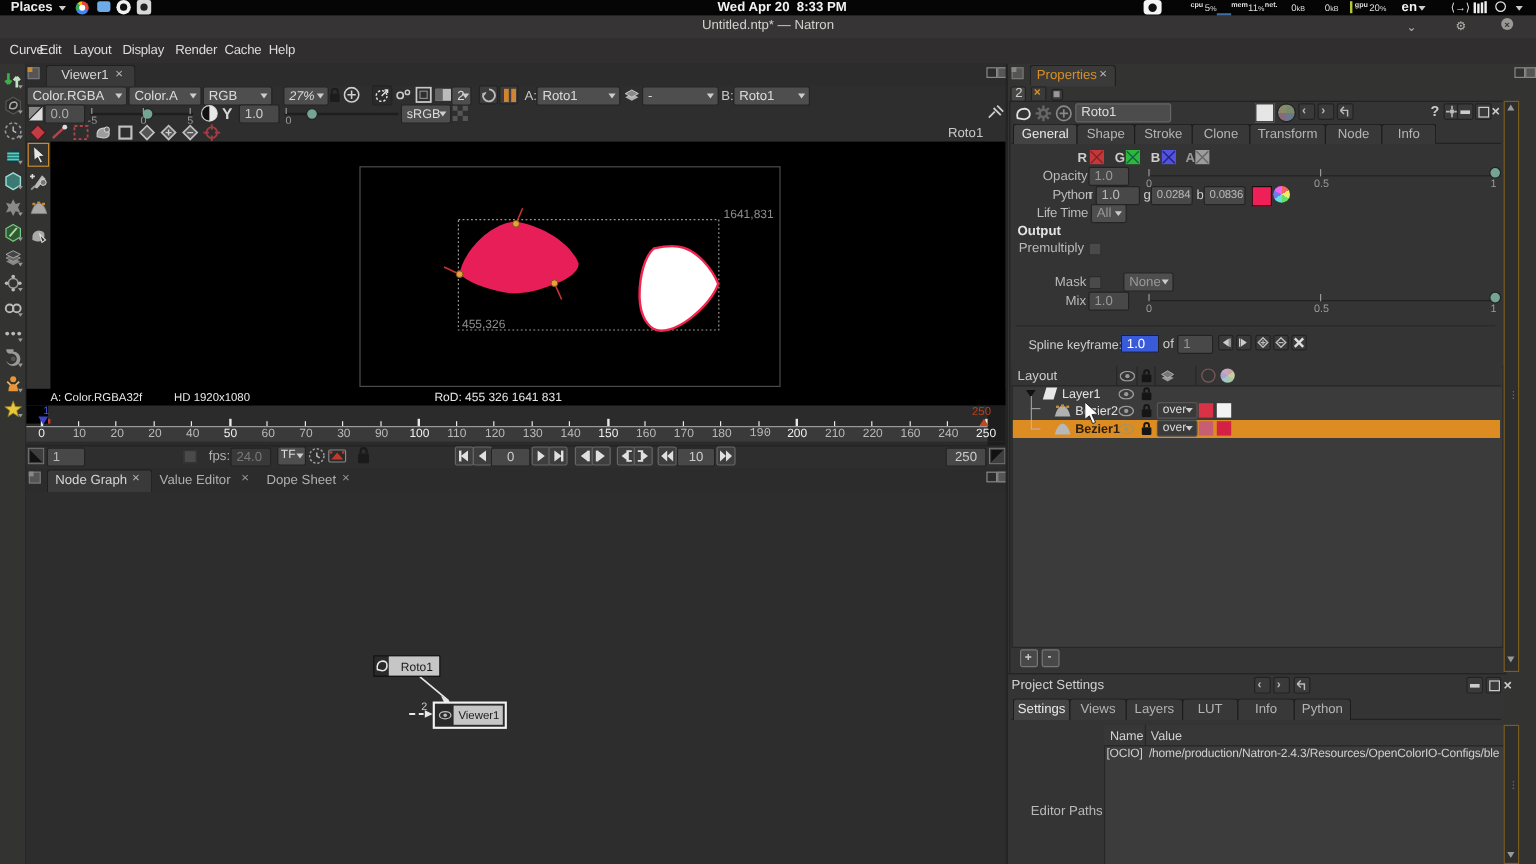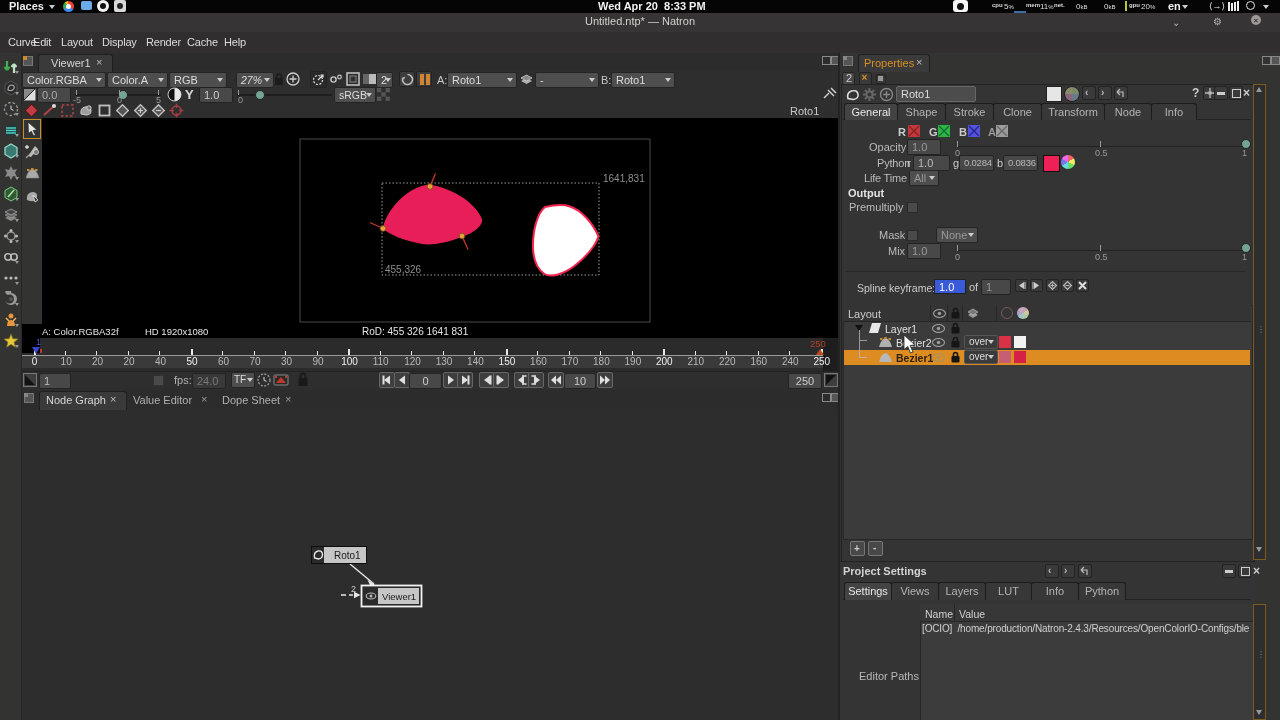--- a/index.html
+++ b/index.html
@@ -441,21 +441,21 @@
     <div class="a" style="left:467.12px;top:356px;color:#b9b9b9;font-size:10px;">140</div>
     <div class="a" style="left:505.70000000000005px;top:349px;width:2px;height:6px;background:#e8e8e8;"></div>
     <div class="a" style="left:498.6px;top:356px;color:#f0f0f0;font-size:10px;">150</div>
     <div class="a" style="left:537.1800000000001px;top:351px;width:1px;height:4px;background:#e8e8e8;"></div>
     <div class="a" style="left:530.08px;top:356px;color:#b9b9b9;font-size:10px;">160</div>
     <div class="a" style="left:568.66px;top:351px;width:1px;height:4px;background:#e8e8e8;"></div>
     <div class="a" style="left:561.56px;top:356px;color:#b9b9b9;font-size:10px;">170</div>
     <div class="a" style="left:600.14px;top:351px;width:1px;height:4px;background:#e8e8e8;"></div>
     <div class="a" style="left:593.04px;top:356px;color:#b9b9b9;font-size:10px;">180</div>
     <div class="a" style="left:631.62px;top:351px;width:1px;height:4px;background:#e8e8e8;"></div>
-    <div class="a" style="left:624.52px;top:356px;color:#b9b9b9;font-size:10px;">190</div>
+    <div class="a" style="left:624.52px;top:356px;color:#b9b9b9;font-size:10px;font-family:Liberation Mono, monospace;">190</div>
     <div class="a" style="left:663.1px;top:349px;width:2px;height:6px;background:#e8e8e8;"></div>
     <div class="a" style="left:656px;top:356px;color:#f0f0f0;font-size:10px;">200</div>
     <div class="a" style="left:694.58px;top:351px;width:1px;height:4px;background:#e8e8e8;"></div>
     <div class="a" style="left:687.48px;top:356px;color:#b9b9b9;font-size:10px;">210</div>
     <div class="a" style="left:726.0600000000001px;top:351px;width:1px;height:4px;background:#e8e8e8;"></div>
     <div class="a" style="left:718.96px;top:356px;color:#b9b9b9;font-size:10px;">220</div>
     <div class="a" style="left:757.5400000000001px;top:351px;width:1px;height:4px;background:#e8e8e8;"></div>
     <div class="a" style="left:750.44px;top:356px;color:#b9b9b9;font-size:10px;">160</div>
     <div class="a" style="left:789.02px;top:351px;width:1px;height:4px;background:#e8e8e8;"></div>
     <div class="a" style="left:781.92px;top:356px;color:#b9b9b9;font-size:10px;">240</div>
@@ -904,21 +904,21 @@
       <path d="M1 1 L12 11 L7 11.5 L10 18 L7.5 19 L4.8 12.5 L1 15.5z" fill="#fff" stroke="#222" stroke-width="0.8"></path>
     </svg>
   </div>
 
 <div class="btn" style="left:850px;top:541px;width:15px;height:15px;background:#484848;border-color:#777;"></div>
 <div class="a" style="left:854px;top:543px;color:#ccc;font-weight:bold;font-size:10px;">+</div>
 <div class="btn" style="left:868px;top:541px;width:15px;height:15px;background:#484848;border-color:#777;"></div>
 <div class="a" style="left:873px;top:542px;color:#ccc;font-weight:bold;font-size:10px;">-</div>
 
 <div class="a" style="left:840px;top:561px;width:414px;height:159px;background:#343434;border-top:1px solid #222;"></div>
-<div class="a" style="left:843px;top:565px;color:#d2d2d2;font-weight:bold;">Project Settings</div>
+<div class="a" style="left:843px;top:565px;color:#d2d2d2;">Project Settings</div>
 <div class="btn" style="left:1045px;top:564px;width:14px;height:14px;background:#3a3a3a;"></div>
 <div class="a" style="left:1048px;top:565px;color:#bbb;font-weight:bold;font-size:10px;">‹</div>
 <div class="btn" style="left:1061px;top:564px;width:14px;height:14px;background:#3a3a3a;"></div>
 <div class="a" style="left:1064px;top:565px;color:#bbb;font-weight:bold;font-size:10px;">›</div>
 <div class="btn" style="left:1078px;top:564px;width:14px;height:14px;background:#3a3a3a;"></div>
 <div class="ic" style="left:1080px;top:566px;width:10px;height:10px;">
     <svg width="10" height="10">
       <path d="M1 4 H7 V9 M1 4 L4 1 M1 4 L4 7" stroke="#bbb" stroke-width="1.2" fill="none"></path>
     </svg>
   </div>

